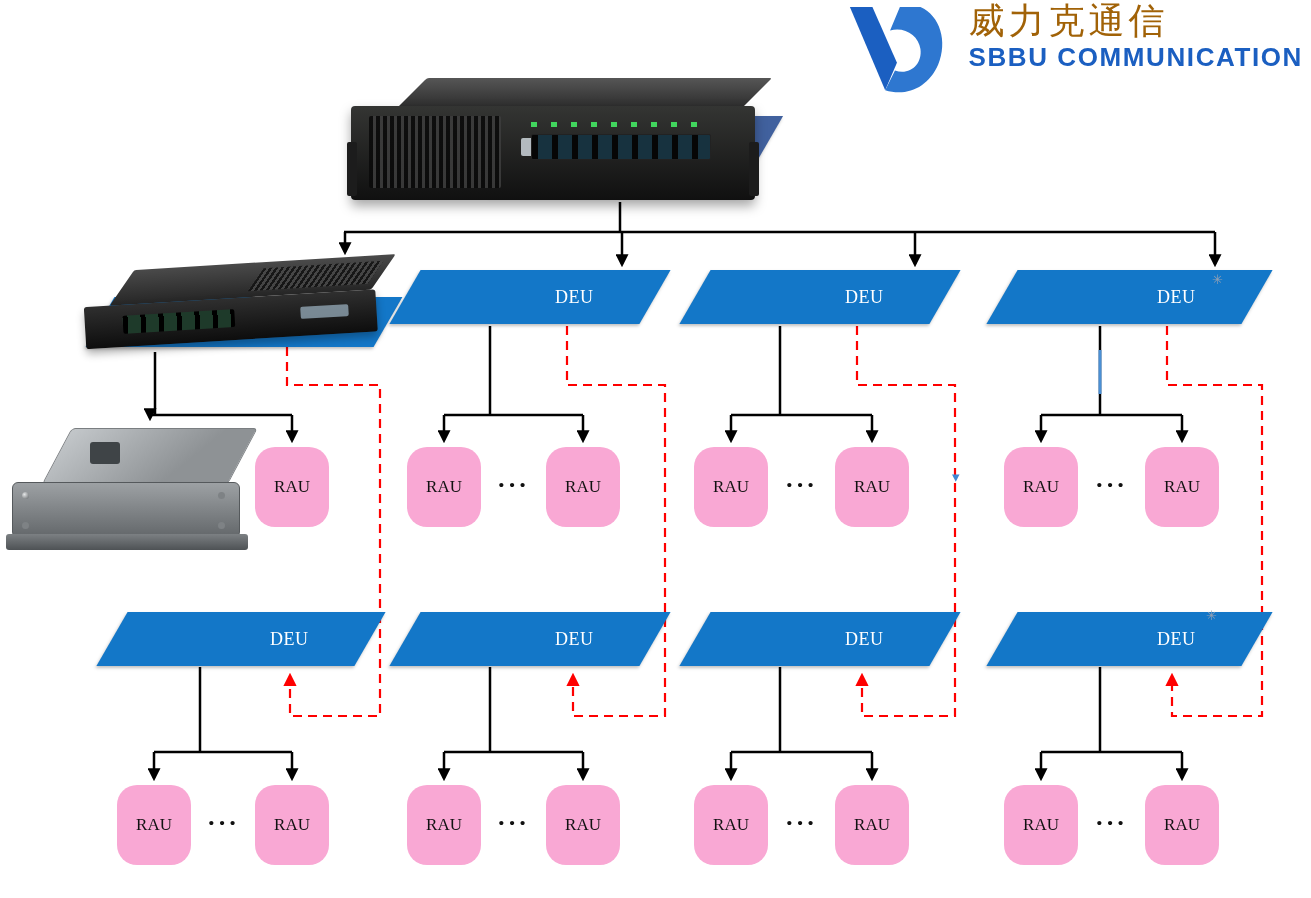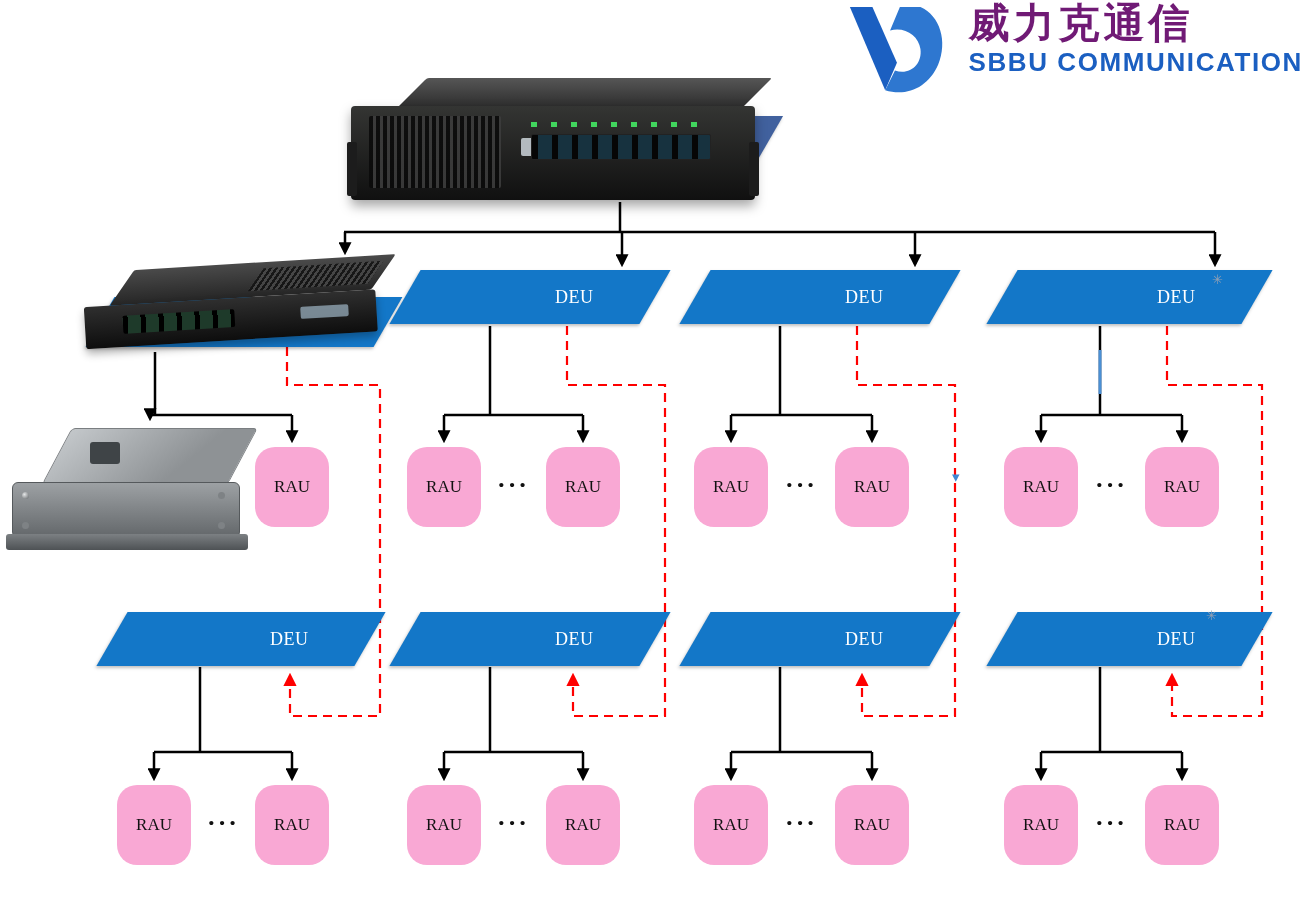--- a/index.html
+++ b/index.html
@@ -86,22 +86,22 @@
               border-radius:6px; border:1px solid #55595c; }
   .gb-base { position:absolute; left:0; top:112px; width:242px; height:16px;
              background:linear-gradient(180deg,#7c8083,#4e5255); border-radius:3px; }
   .gb-screw { position:absolute; left:16px; top:70px; width:7px; height:7px; border-radius:50%;
               background:radial-gradient(circle at 35% 35%,#e4e6e7,#5d6164);
               box-shadow:196px 0 0 0 #7e8285, 0 30px 0 0 #7e8285, 196px 30px 0 0 #7e8285; }
 
   
   .logo { position:absolute; right:8px; top:2px; display:flex; align-items:flex-start; gap:8px; z-index:4; }
   .logo-text { display:flex; flex-direction:column; }
-  .logo-cn { font-family:"Liberation Sans", sans-serif; font-weight:bold; color:#701a75;
-             font-size:41px; line-height:1.05; letter-spacing:4px; white-space:nowrap; }
+  .logo-cn { font-family:"Liberation Sans", sans-serif; font-weight:normal; color:#a16207;
+             font-size:36px; line-height:1.05; letter-spacing:4px; white-space:nowrap; }
   .logo-en { font-family:"Liberation Sans", sans-serif; font-weight:bold; color:#1b5fc1;
              font-size:26px; letter-spacing:1.6px; margin-top:2px; white-space:nowrap; }
 </style>
 </head>
 <body>
 
 <div id="canvas">
 
   <svg id="wires" width="1311" height="898">
     <defs>

